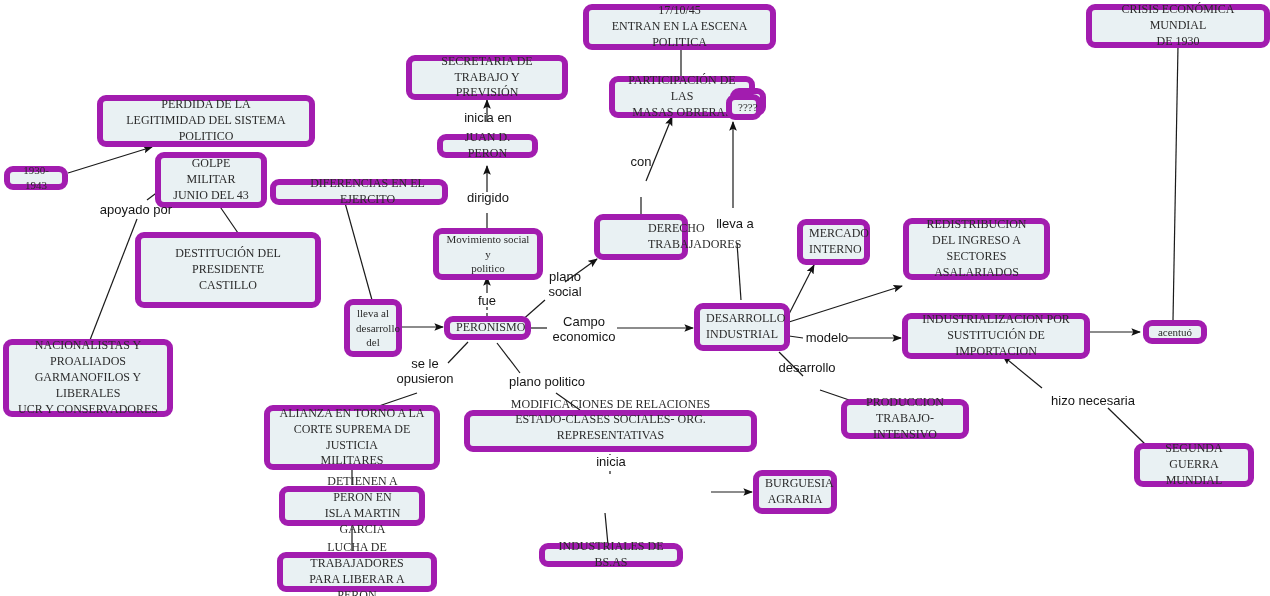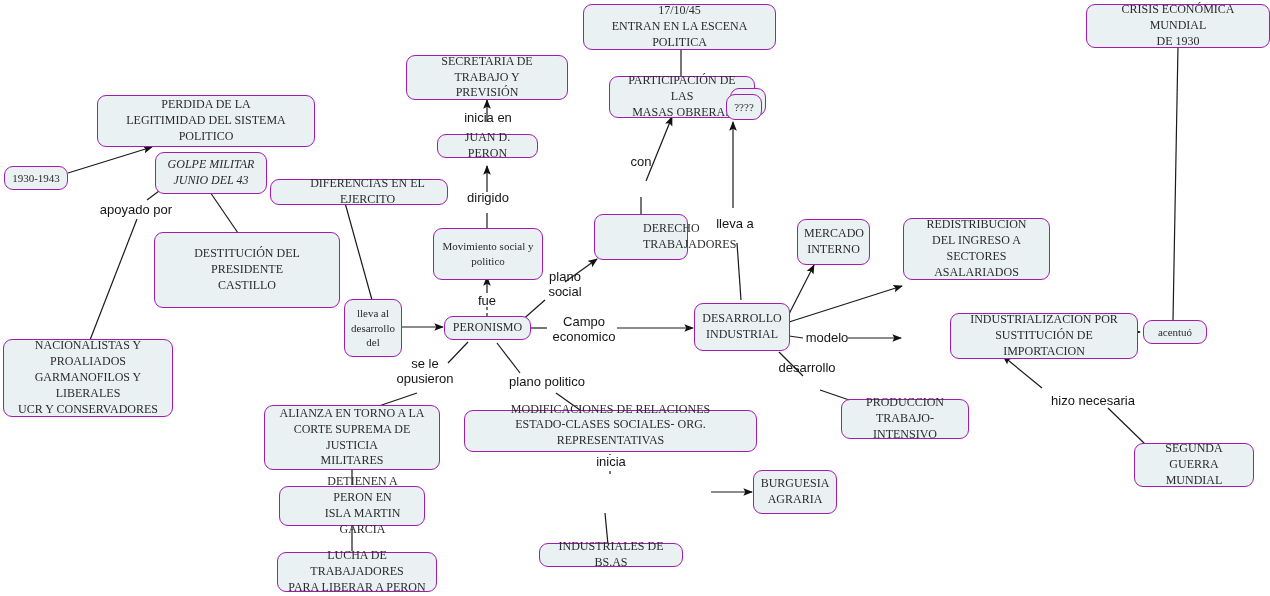--- a/index.html
+++ b/index.html
@@ -24,21 +24,21 @@
     top: 0;
     width: 1270px;
     height: 596px;
     pointer-events: none;
     z-index: 1;
   }
   .node {
     position: absolute;
     box-sizing: border-box;
     background: #e9f1f3;
-    border: 1px solid #a21caf;
+    border: 6px solid #a21caf;
     border-radius: 9px;
     display: flex;
     align-items: center;
     justify-content: center;
     text-align: center;
     font-family: "Liberation Serif", serif;
     color: #2b2b2b;
     line-height: 1.32;
     z-index: 3;
     padding: 2px 6px;
@@ -151,26 +151,26 @@
 
   <div class="node n-sm" style="left:4px;  top:166px; width:64px;  height:24px;">
     <span class="txt">1930-1943</span>
     </div>
 
   <div class="node n-md" style="left:97px; top:95px;  width:218px; height:52px;">
     <span class="txt">PERDIDA DE LA
 LEGITIMIDAD DEL SISTEMA POLITICO</span>
     </div>
 
-  <div class="node n-md" style="left:155px;top:152px; width:112px; height:42px;font-style:italic;">
+  <div class="node n-md" style="left:155px;top:152px; width:112px; height:56px;">
     <span class="txt">GOLPE MILITAR
 JUNIO DEL 43</span>
     </div>
 
-  <div class="node n-md" style="left:154px;top:232px; width:186px; height:76px;">
+  <div class="node n-md" style="left:135px;top:232px; width:186px; height:76px;">
     <span class="txt">DESTITUCIÓN DEL PRESIDENTE
 CASTILLO</span>
     </div>
 
   <div class="node n-md" style="left:3px;  top:339px; width:170px; height:78px;">
     <span class="txt">NACIONALISTAS Y
 PROALIADOS
 GARMANOFILOS Y LIBERALES
 UCR Y CONSERVADORES</span>
     </div>
@@ -234,21 +234,21 @@
     <span class="txt">MERCADO
 INTERNO</span>
     </div>
 
   <div class="node n-md" style="left:903px;top:218px; width:147px; height:62px;">
     <span class="txt">REDISTRIBUCION
 DEL INGRESO A SECTORES
 ASALARIADOS</span>
     </div>
 
-  <div class="node n-md" style="left:902px;top:313px; width:188px; height:46px;margin-left:48px;">
+  <div class="node n-md" style="left:902px;top:313px; width:188px; height:46px;">
     <span class="txt">INDUSTRIALIZACION POR
 SUSTITUCIÓN DE IMPORTACION</span>
     </div>
 
   <div class="node n-md" style="left:841px;top:399px; width:128px; height:40px;justify-content:flex-end;">
     <span class="txt">PRODUCCION
 TRABAJO-INTENSIVO</span>
     </div>
 
   <div class="node n-md" style="left:1086px;top:4px;  width:184px; height:44px;">

